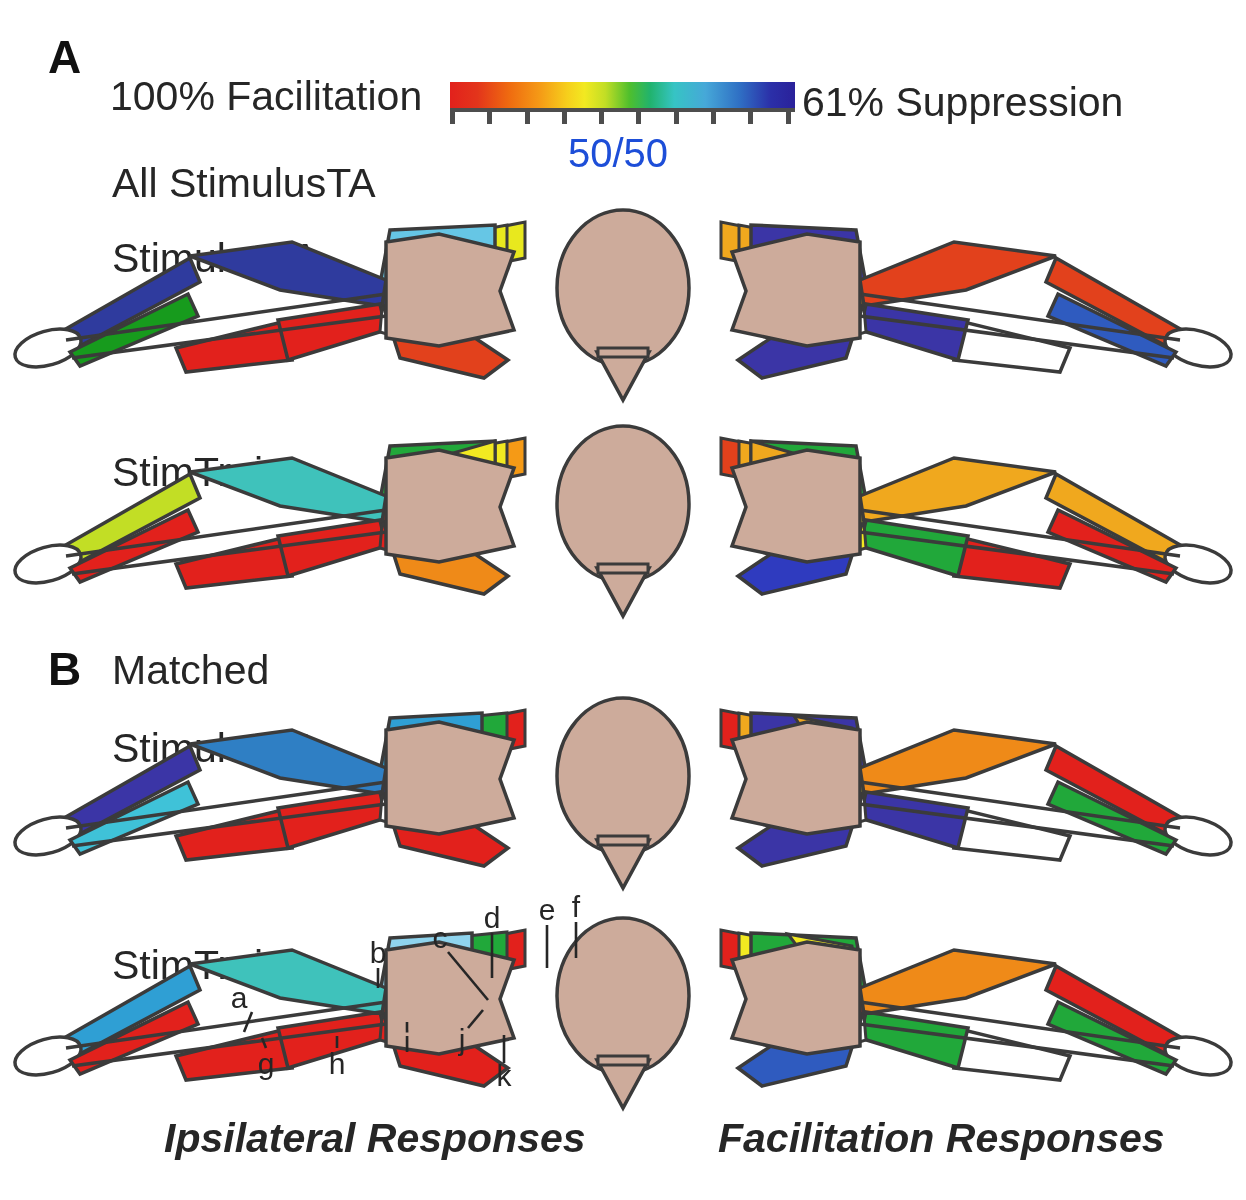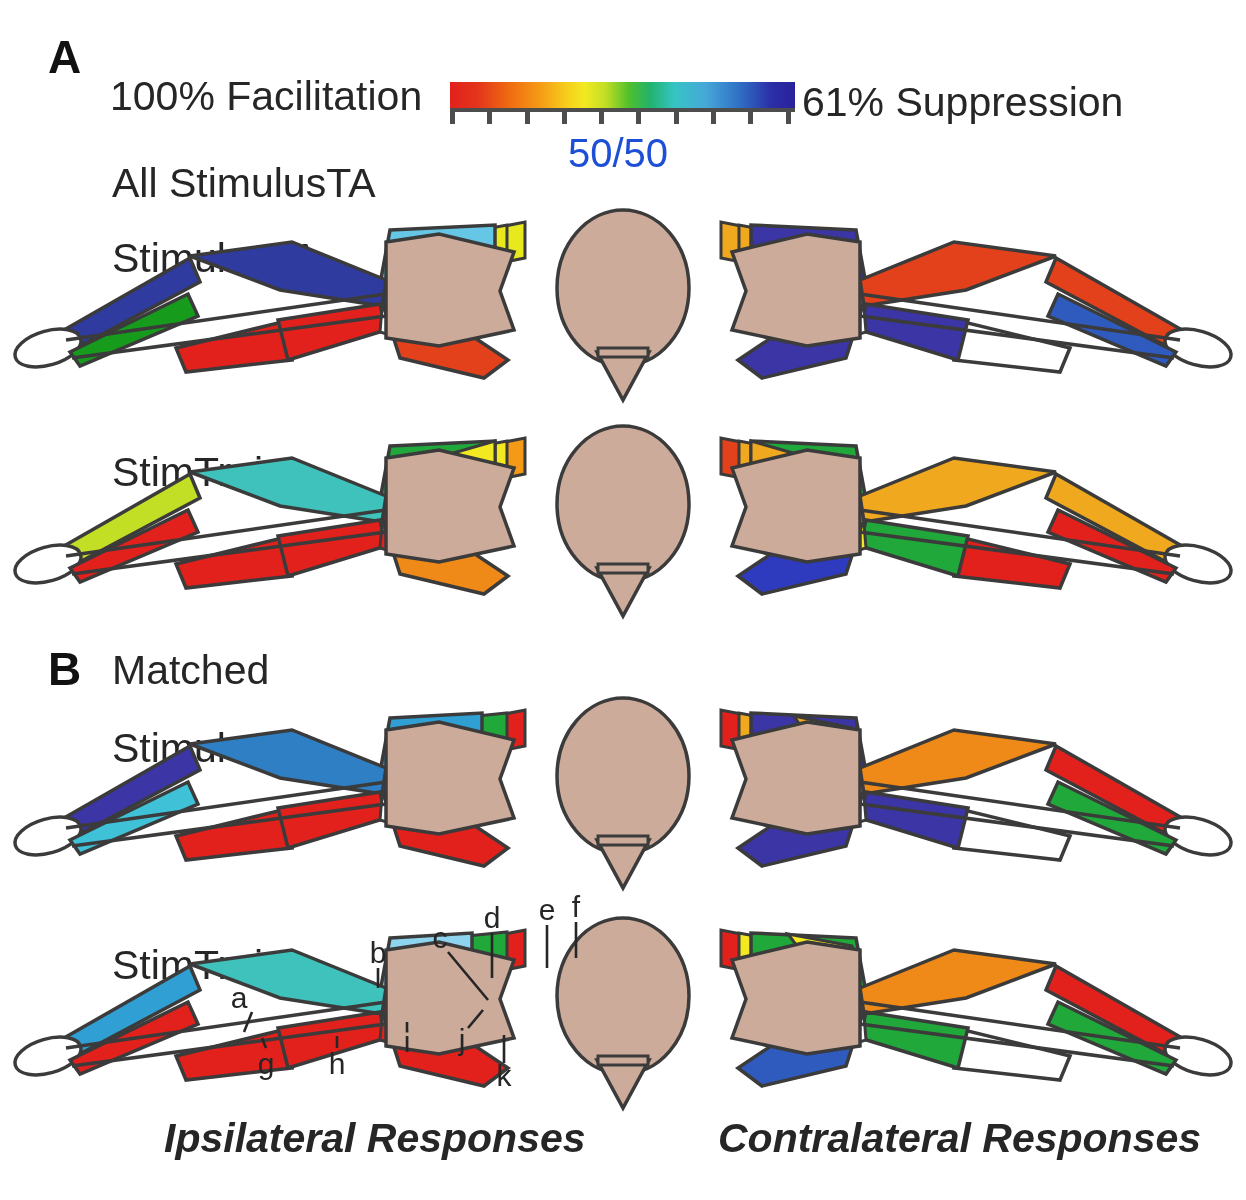--- a/index.html
+++ b/index.html
@@ -60,21 +60,21 @@
   <div class="txt" style="left:112px;top:238px;">StimulusTA</div>
   <div class="txt" style="left:112px;top:452px;">StimTrain</div>
 
   <div class="panel-letter" style="left:48px;top:646px;">B</div>
   <div class="txt" style="left:112px;top:650px;">Matched</div>
 
   <div class="txt" style="left:112px;top:728px;">StimulusTA</div>
   <div class="txt" style="left:112px;top:945px;">StimTrain</div>
 
   <div class="txt-ital" style="left:120px;top:1118px;margin-left:44px;">Ipsilateral Responses</div>
-  <div class="txt-ital" style="left:718px;top:1118px;">Contralateral Responses</div>
+  <div class="txt-ital" style="left:718px;top:1118px;">Facilitation Responses</div>
 
   <svg width="1246" height="1200" viewBox="0 0 1246 1200">
     <defs>
       <g id="bodycore">
 
         <path d="M470 40 L545 22 L598 30 L598 126 L545 134 L470 118 L484 79 Z" fill="#cdab9b" stroke="#3b3b3b" stroke-width="3.5"></path>
         <path d="M252 40 L177 22 L124 30 L124 126 L177 134 L252 118 L238 79 Z" fill="#cdab9b" stroke="#3b3b3b" stroke-width="3.5"></path>
 
         <ellipse cx="361" cy="76" rx="66" ry="78" fill="#cdab9b" stroke="#3b3b3b" stroke-width="3.5"></ellipse>
 

